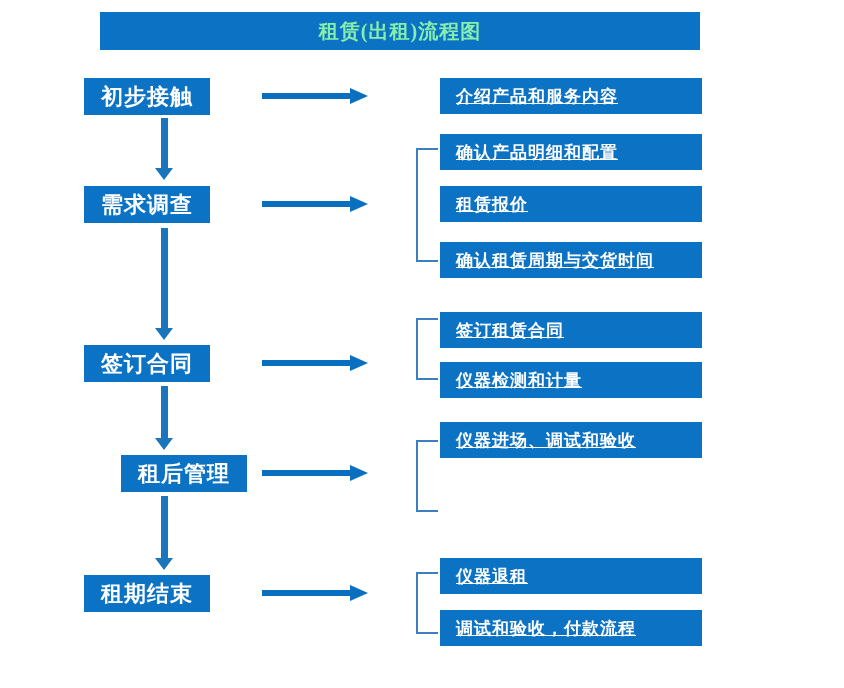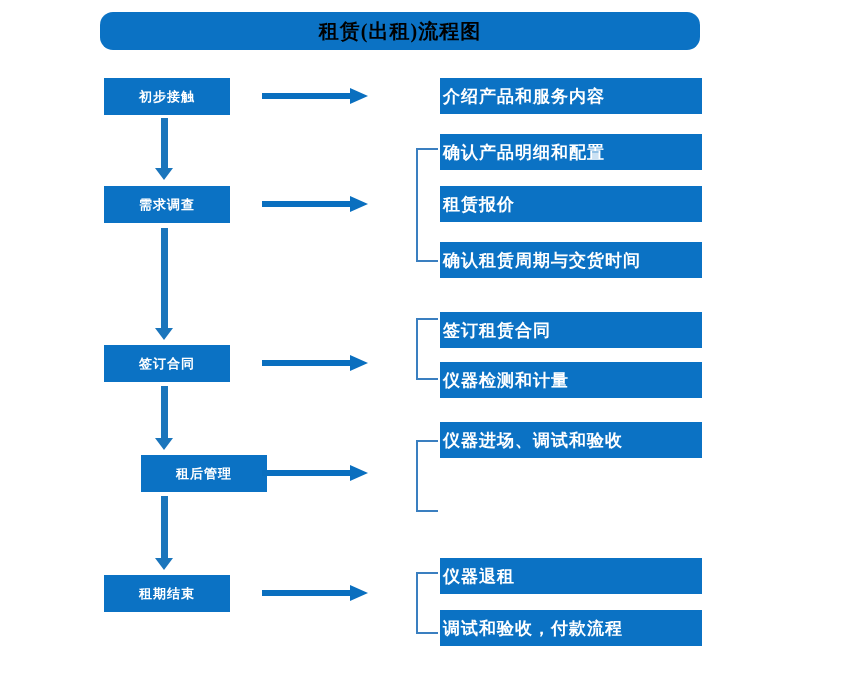--- a/index.html
+++ b/index.html
@@ -19,61 +19,61 @@
   }
 
   
   .title-bar {
     position: absolute;
     left: 100px;
     top: 12px;
     width: 600px;
     height: 38px;
     background: #0b72c4;
-    color: #000000;
+    color: #86efac;
     font-size: 20px;
     font-weight: bold;
     display: flex;
     align-items: center;
     justify-content: center;
     letter-spacing: 1px;
-    border-radius: 13px;
   }
 
   
   .stage-box {
     position: absolute;
-    left: 104px;
+    left: 84px;
     width: 126px;
     height: 37px;
     background: #0b72c4;
     color: #ffffff;
-    font-size: 13px;
+    font-size: 22px;
     font-weight: bold;
     display: flex;
     align-items: center;
     justify-content: center;
     letter-spacing: 1px;
   }
 
   
   .detail-box {
     position: absolute;
     left: 440px;
     width: 262px;
     height: 36px;
     background: #0b72c4;
     color: #ffffff;
     font-size: 17px;
     font-weight: bold;
     display: flex;
     align-items: center;
-    padding-left: 3px;
+    padding-left: 16px;
     box-sizing: border-box;
     letter-spacing: 1px;
+    text-decoration: underline;
   }
 
   
   .h-arrow {
     position: absolute;
     left: 262px;
     width: 106px;
     height: 16px;
   }
   .h-arrow .shaft {

